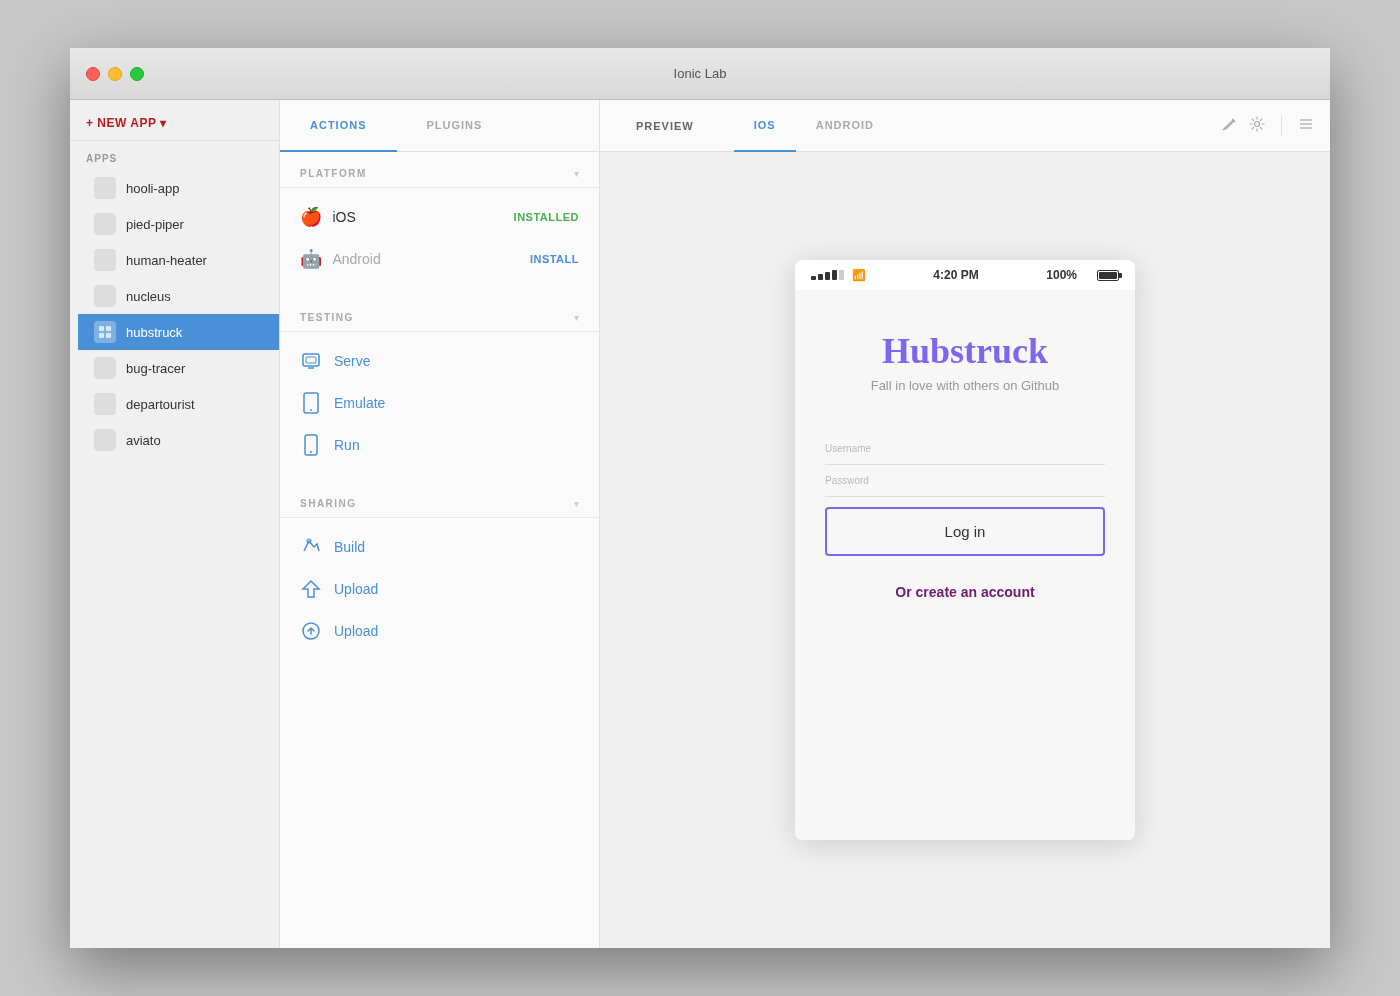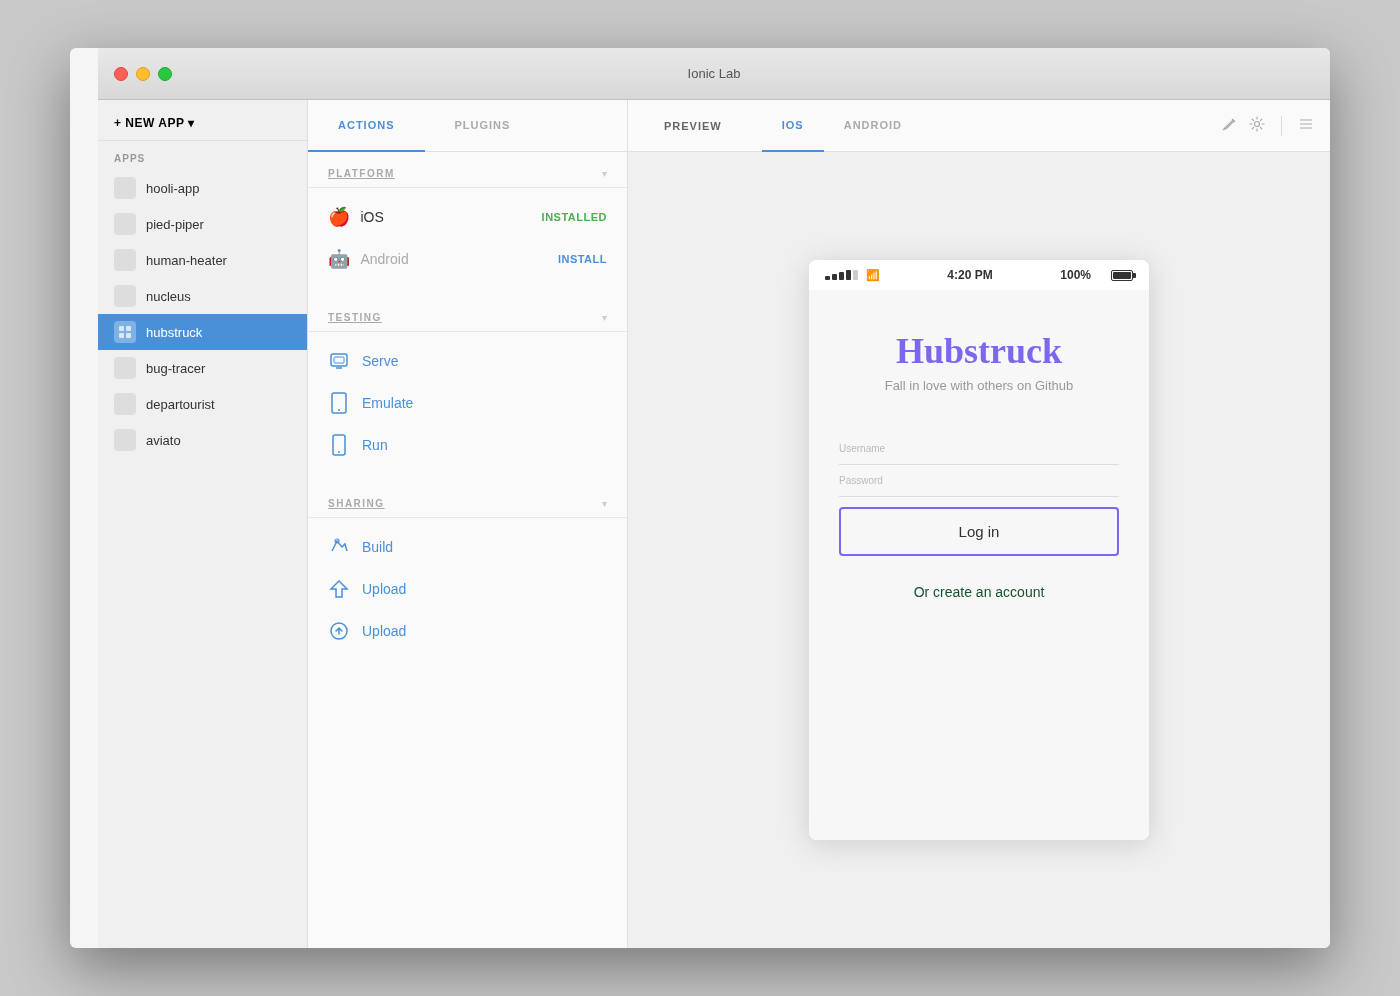--- a/index.html
+++ b/index.html
@@ -8,26 +8,25 @@
       display: flex;
       justify-content: center;
       align-items: center;
       min-height: 100vh;
       font-family: -apple-system, BlinkMacSystemFont, 'Helvetica Neue', sans-serif;
     }
     .window {
       width: 1260px;
       height: 900px;
       background: #f5f5f5;
-      border-radius: 6px;
+      border-radius: 0;
       box-shadow: 0 20px 60px rgba(0,0,0,0.4);
       overflow: hidden;
       display: flex;
       flex-direction: column;
-      padding-left: 28px;
     }
     
     .titlebar {
       background: linear-gradient(to bottom, #e8e8e8, #d8d8d8);
       height: 52px;
       display: flex;
       align-items: center;
       justify-content: center;
       position: relative;
       border-bottom: 1px solid #c0c0c0;
@@ -68,21 +67,21 @@
       flex-shrink: 0;
     }
     .sidebar-header {
       padding: 16px 16px 10px;
       border-bottom: 1px solid #e0e0e0;
     }
     .new-app-btn {
       display: flex;
       align-items: center;
       gap: 4px;
-      color: #000000;
+      color: #b91c1c;
       font-size: 12px;
       font-weight: 600;
       cursor: pointer;
       letter-spacing: 0.5px;
       background: none;
       border: none;
     }
     .sidebar-section-label {
       font-size: 10px;
       color: #999;
@@ -92,20 +91,21 @@
       text-transform: uppercase;
     }
     .app-item {
       display: flex;
       align-items: center;
       gap: 10px;
       padding: 7px 16px;
       cursor: pointer;
       font-size: 13px;
       color: #333;
+      margin-left: 8px;
     }
     .app-item.active {
       background: #4A90D9;
       color: white;
     }
     .app-icon {
       width: 22px;
       height: 22px;
       border-radius: 4px;
       background: #ddd;
@@ -160,21 +160,20 @@
       justify-content: space-between;
       align-items: center;
       padding: 16px 20px 8px;
     }
     .section-label {
       font-size: 10px;
       color: #aaa;
       letter-spacing: 1.5px;
       font-weight: 600;
       text-transform: uppercase;
-      text-decoration: underline;
     }
     .section-toggle {
       color: #ccc;
       font-size: 10px;
     }
     .section-divider {
       border: none;
       border-top: 1px solid #e8e8e8;
       margin: 0 0 8px 0;
     }
@@ -361,24 +360,25 @@
       border: 2px solid #7B68EE;
       background: transparent;
       color: #333;
       font-size: 15px;
       border-radius: 4px;
       cursor: pointer;
       margin-top: 10px;
       margin-bottom: 28px;
     }
     .app-create-link {
-      color: #14532d;
+      color: #701a75;
       font-size: 14px;
       cursor: pointer;
       text-decoration: none;
+      font-weight: bold;
     }
   </style>
 </head>
 <body>
 
 <div class="window">
 
   <div class="titlebar">
     <div class="traffic-lights">
       <div class="traffic-light tl-red"></div>

